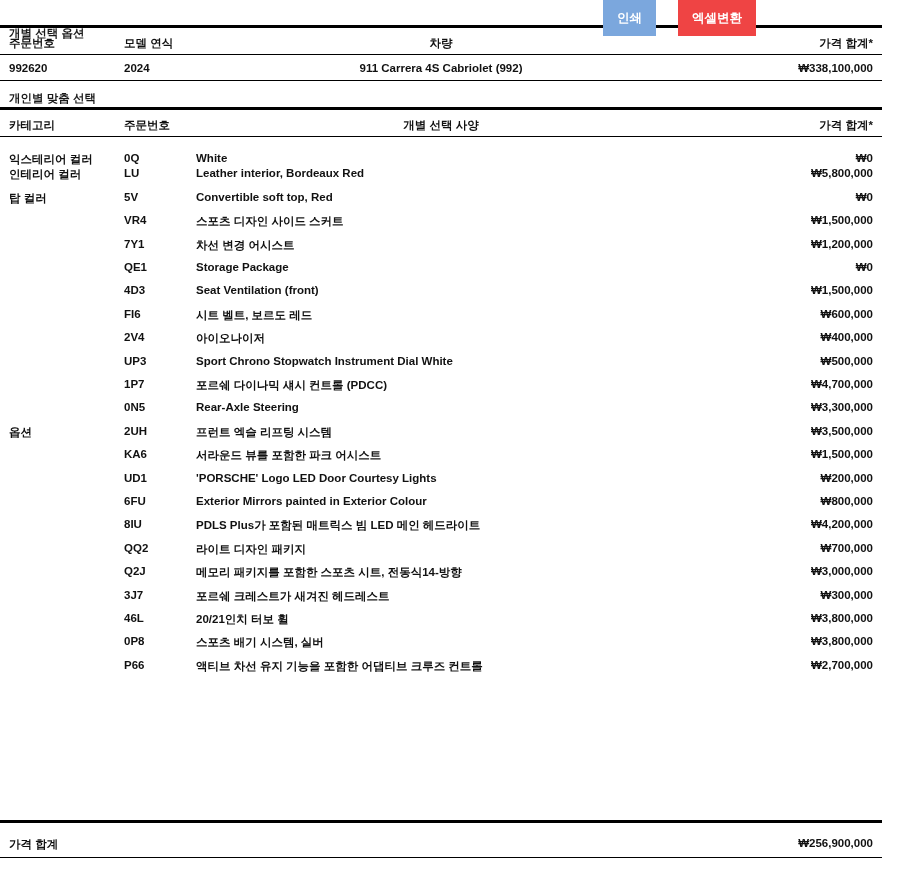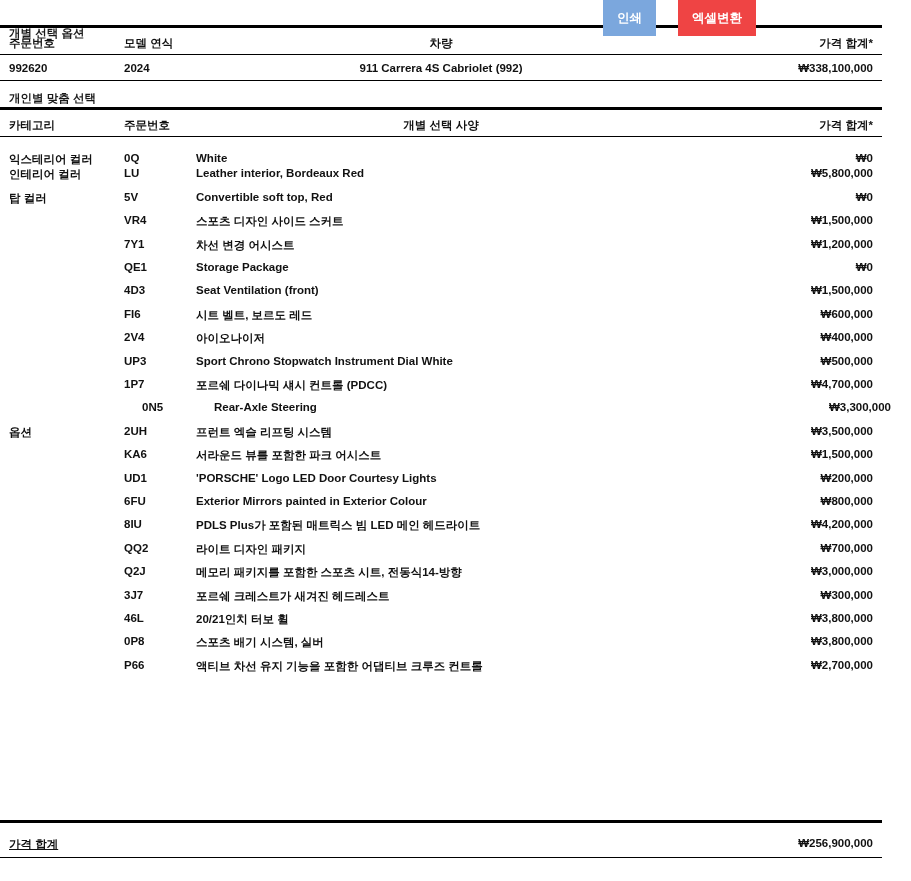--- a/index.html
+++ b/index.html
@@ -206,21 +206,21 @@
         <span class="cell c-code">UP3</span>
         <span class="cell c-desc">Sport Chrono Stopwatch Instrument Dial White</span>
         <span class="cell c-price">₩500,000</span>
       </div>
       <div class="data-row" style="top: 375px;">
         <span class="cell c-cat"></span>
         <span class="cell c-code">1P7</span>
         <span class="cell c-desc">포르쉐 다이나믹 섀시 컨트롤 (PDCC)</span>
         <span class="cell c-price">₩4,700,000</span>
       </div>
-      <div class="data-row" style="top: 398.4px; margin-left: 18px;">
+      <div class="data-row" style="top: 398.4px;">
         <span class="cell c-cat"></span>
         <span class="cell c-code">0N5</span>
         <span class="cell c-desc">Rear-Axle Steering</span>
         <span class="cell c-price">₩3,300,000</span>
       </div>
       <div class="data-row" style="top: 421.8px;">
         <span class="cell c-cat">옵션</span>
         <span class="cell c-code">2UH</span>
         <span class="cell c-desc">프런트 엑슬 리프팅 시스템</span>
         <span class="cell c-price">₩3,500,000</span>
@@ -281,17 +281,17 @@
       </div>
       <div class="data-row" style="top: 655.8px;">
         <span class="cell c-cat"></span>
         <span class="cell c-code">P66</span>
         <span class="cell c-desc">액티브 차선 유지 기능을 포함한 어댑티브 크루즈 컨트롤</span>
         <span class="cell c-price">₩2,700,000</span>
       </div>
     </div>
 
   <div class="rule thick" style="top:820px;"></div>
-  <div class="footer-label" style="top:837px;text-decoration:underline;">가격 합계</div>
+  <div class="footer-label" style="top:837px;">가격 합계</div>
   <div class="footer-value" style="top:837px;padding-left:20px;">₩256,900,000</div>
   <div class="rule thin" style="top:857px;"></div>
 
 </div>
 
 </body></html>

